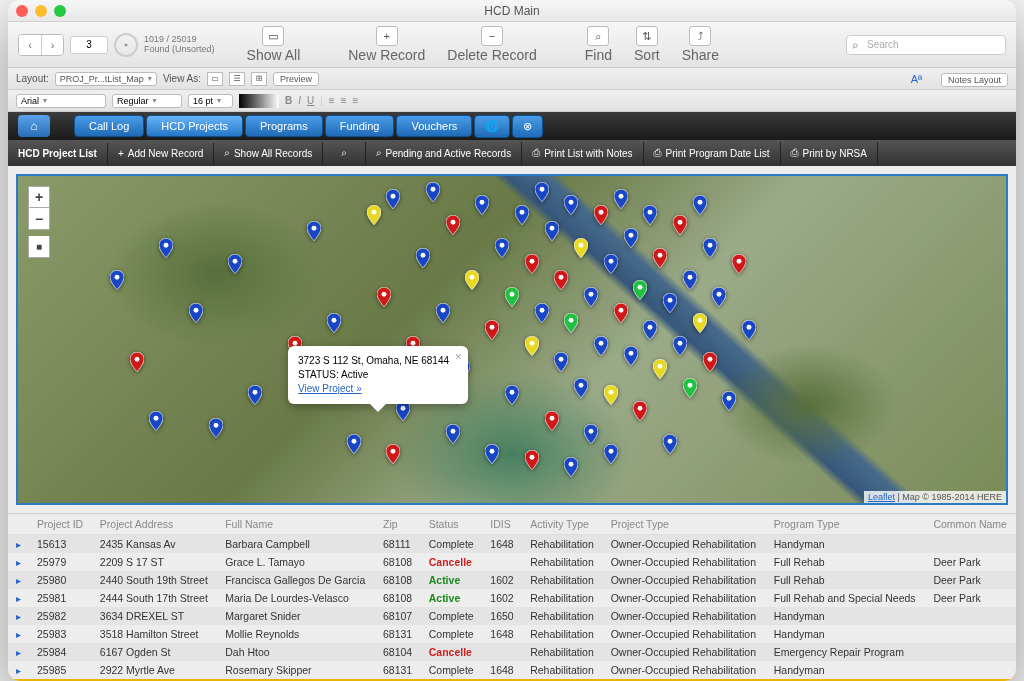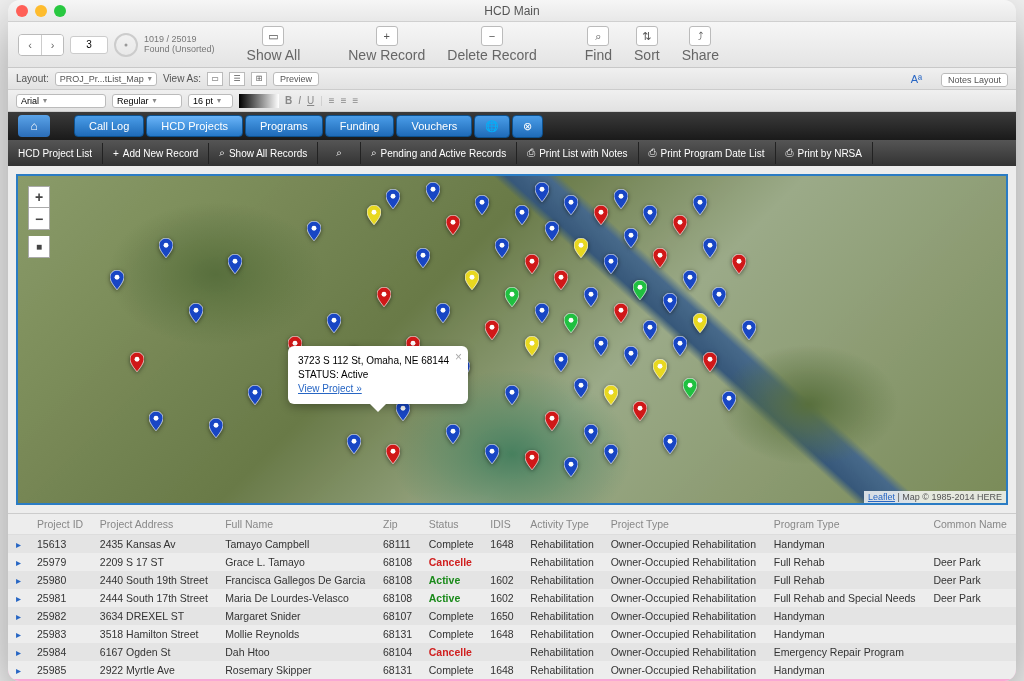--- a/index.html
+++ b/index.html
@@ -51,21 +51,21 @@
 .mc+.mc{border-top:none;}
 .pins{position:absolute;inset:0;}
 .pin{position:absolute;width:14px;height:20px;transform:translate(-50%,-100%);}
 .pin svg{width:100%;height:100%;filter:drop-shadow(0 1px 2px rgba(0,0,0,0.5));}
 .popup{position:absolute;background:#fff;border-radius:6px;padding:8px 10px;box-shadow:0 3px 10px rgba(0,0,0,0.3);font-size:10px;line-height:1.4;z-index:30;min-width:180px;}
 .popup:after{content:"";position:absolute;bottom:-8px;left:50%;transform:translateX(-50%);border:8px solid transparent;border-top-color:#fff;border-bottom:none;}
 .popup .x{position:absolute;top:3px;right:6px;color:#aaa;font-size:12px;cursor:pointer;}
 .popup a{color:#2766c4;text-decoration:underline;}
 .attrib{position:absolute;bottom:0;right:0;background:rgba(255,255,255,0.8);font-size:9px;padding:1px 4px;color:#555;}
 .attrib a{color:#2766c4;}
-.tablewrap{height:168px;overflow-y:auto;background:#f9a8d4;border-top:1px solid #ccc;}
+.tablewrap{height:168px;overflow-y:auto;background:#eab308;border-top:1px solid #ccc;}
 table{width:100%;border-collapse:collapse;font-size:10.5px;}
 th{text-align:left;padding:4px 8px;color:#888;font-weight:normal;background:#ededed;position:sticky;top:0;border-bottom:1px solid #ddd;}
 td{padding:3px 8px;color:#333;}
 tbody tr:nth-child(odd){background:#e4e4e4;}
 tbody tr:nth-child(even){background:#ededed;}
 .rowptr{width:12px;color:#2766c4;font-size:10px;}
 .st-active{color:#1a8a1a;font-weight:bold;}
 .st-cancel{color:#d02020;font-weight:bold;}
 </style>
 </head>
@@ -114,20 +114,21 @@
         <div class="tbtn-lb">Find</div>
       </div>
   <div class="tbtn">
         <div class="tbtn-ic">⇅</div>
         <div class="tbtn-lb">Sort</div>
       </div>
   <div class="tbtn">
         <div class="tbtn-ic">⤴</div>
         <div class="tbtn-lb">Share</div>
       </div>
+  <div class="search">Search</div>
  </div>
 
  <div class="layoutbar">
   <span>Layout:</span>
   <div class="dd">
         <span>PROJ_Pr...tList_Map</span>
       </div>
   <span>View As:</span>
   <div class="vbtn">▭</div>
   <div class="vbtn">☰</div>
@@ -165,21 +166,21 @@
   <div class="navtab">Call Log</div>
   <div class="navtab br">HCD Projects</div>
   <div class="navtab">Programs</div>
   <div class="navtab">Funding</div>
   <div class="navtab">Vouchers</div>
   <div class="navtab" style="padding:4px 10px">🌐</div>
   <div class="navtab" style="padding:4px 10px">⊗</div>
  </div>
 
  <div class="actionbar">
-  <div class="ab" style="font-weight:normal">HCD Project List</div>
+  <div class="ab" style="font-weight:bold">HCD Project List</div>
   <div class="ab">
         <span>+</span>
         <span>Add New Record</span>
       </div>
   <div class="ab">
         <span>⌕</span>
         <span>Show All Records</span>
       </div>
   <div class="ab" style="padding:5px 18px">
         <span>⌕</span>
@@ -553,21 +554,21 @@
             <th>Project Type</th>
             <th>Program Type</th>
             <th>Common Name</th>
           </tr>
         </thead>
    <tbody id="tbody">
           <tr>
             <td class="rowptr">▸</td>
             <td>15613</td>
             <td>2435 Kansas Av</td>
-            <td>Tamayo Campbell</td>
+            <td>Barbara Campbell</td>
             <td>68111</td>
             <td>Complete</td>
             <td>1648</td>
             <td>Rehabilitation</td>
             <td>Owner-Occupied Rehabilitation</td>
             <td>Handyman</td>
             <td></td>
           </tr>
           <tr>
             <td class="rowptr">▸</td>

